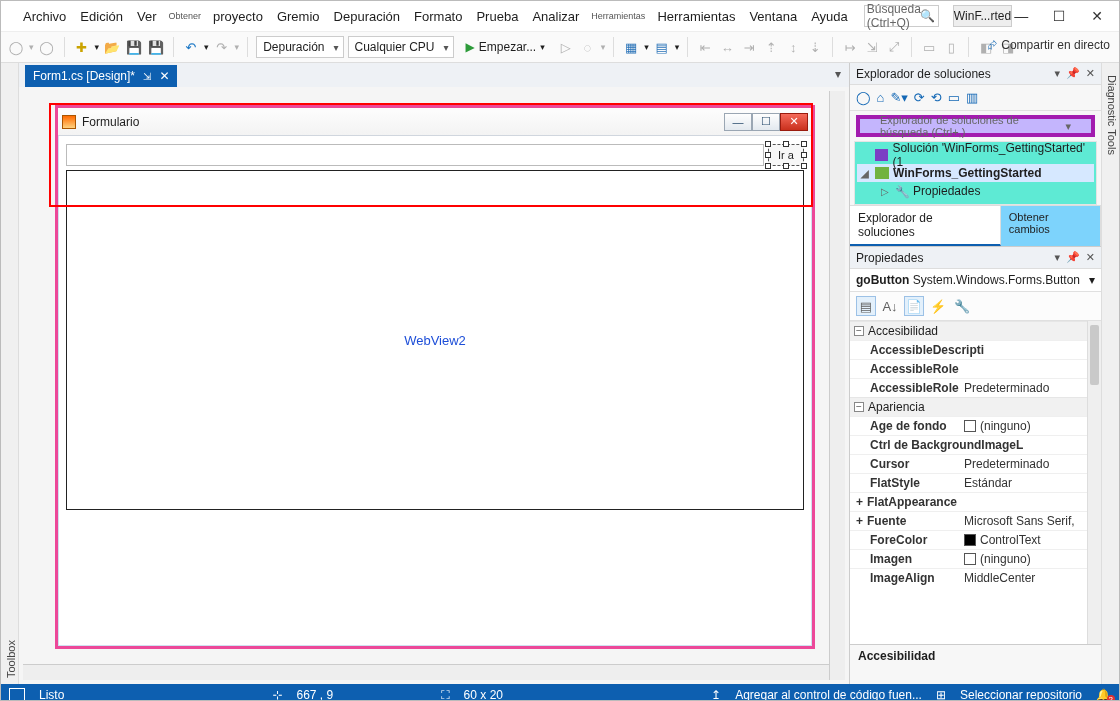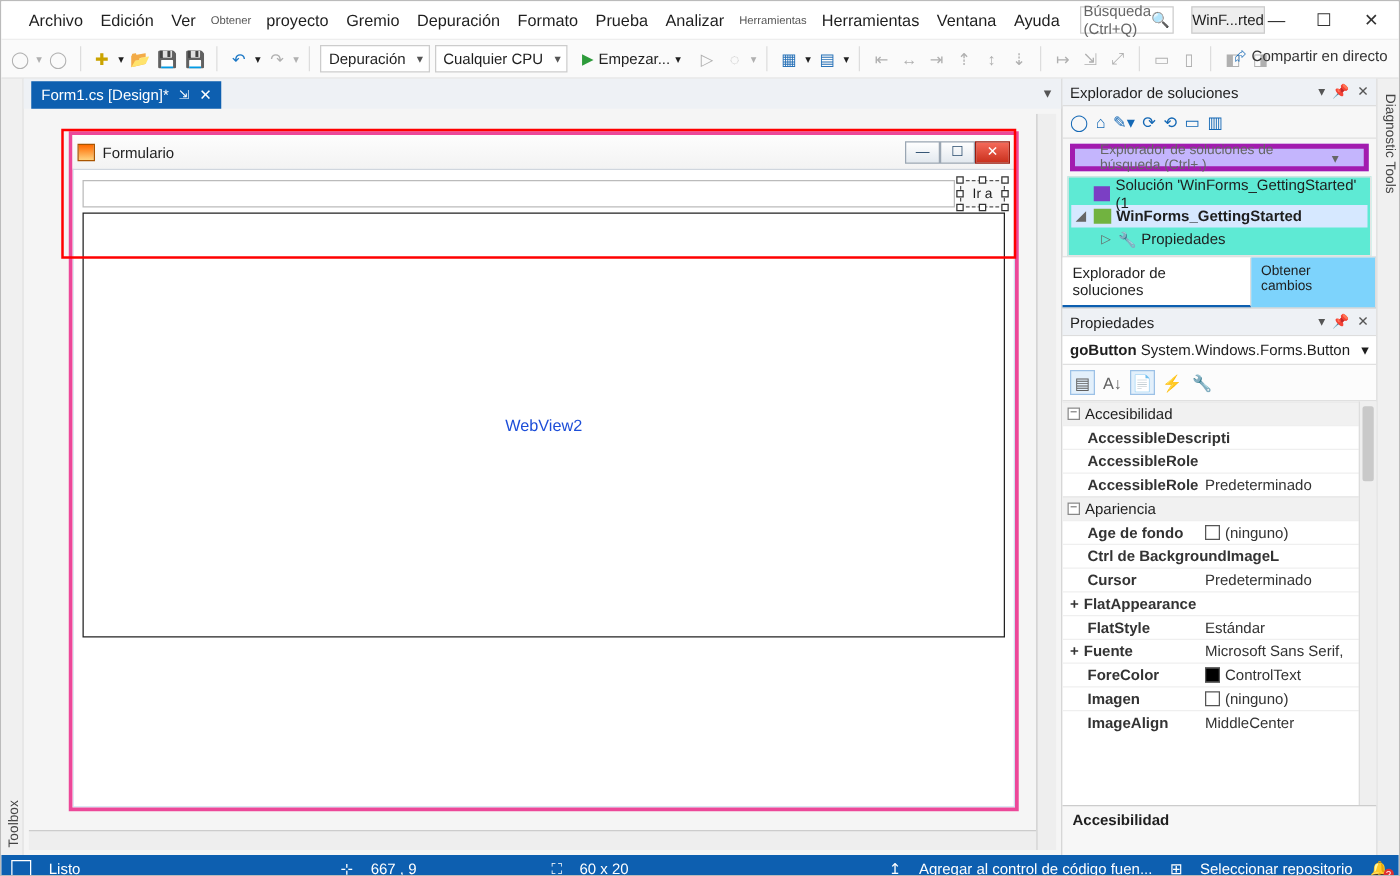--- a/index.html
+++ b/index.html
@@ -324,26 +324,26 @@
             </div>
           </div>
         <div class="prow">
             <div class="pname" style="width:auto;padding-left:20px">Ctrl de BackgroundImageL</div>
           </div>
         <div class="prow">
             <div class="pname">Cursor</div>
             <div class="pval">Predeterminado</div>
           </div>
         <div class="prow">
+            <div class="pname">FlatStyle</div>
+            <div class="pval">Estándar</div>
+          </div>
+        <div class="prow">
             <div class="pname" style="padding-left:6px"><span class="pm" style="margin-right:4px">+</span><span>FlatAppearance</span></div>
             <div class="pval"></div>
-          </div>
-        <div class="prow">
-            <div class="pname">FlatStyle</div>
-            <div class="pval">Estándar</div>
           </div>
         <div class="prow">
             <div class="pname" style="padding-left:6px"><span class="pm" style="margin-right:4px">+</span><span>Fuente</span></div>
             <div class="pval">Microsoft Sans Serif,</div>
           </div>
         <div class="prow">
             <div class="pname">ForeColor</div>
             <div class="pval">
               <span class="swatch" style="background:#000"></span>
               <span>ControlText</span>

